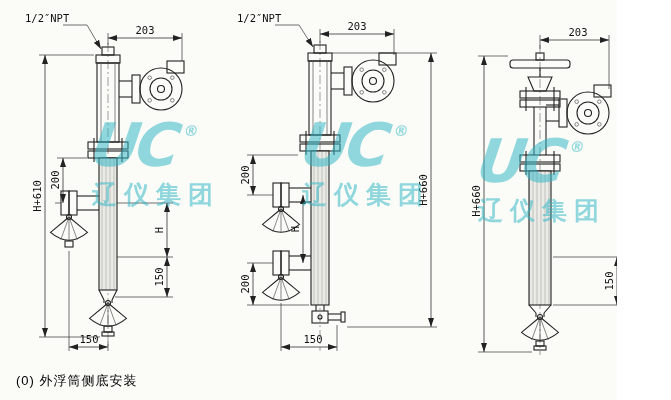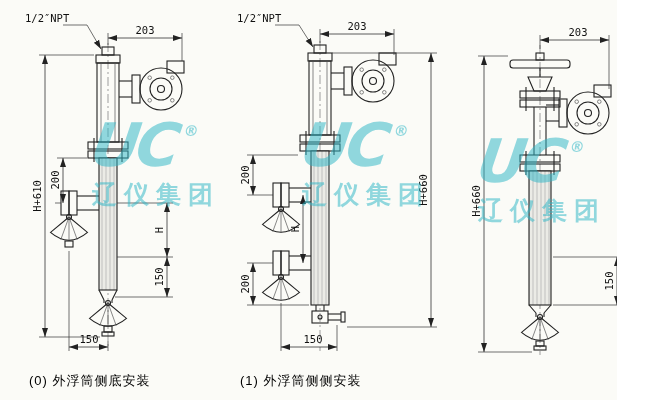--- a/index.html
+++ b/index.html
@@ -273,16 +273,15 @@
   </div>
   <div class="wm" style="left:302px;top:118px">
     <div class="wm-logo"><span>UC</span><span class="wm-r">®</span></div>
     <div class="wm-cn">辽仪集团</div>
   </div>
   <div class="wm" style="left:478px;top:134px">
     <div class="wm-logo"><span>UC</span><span class="wm-r">®</span></div>
     <div class="wm-cn">辽仪集团</div>
   </div>
 
-  <div class="caption" style="left:29px;top:372px">(0) 外浮筒侧底安装</div>
-  <div class="caption" style="left:240px;top:372px">(1) 外浮筒侧侧安装</div>
+  <div class="caption" style="left:16px;top:372px">(0) 外浮筒侧底安装</div>
 
 </div>
 
 </body></html>

